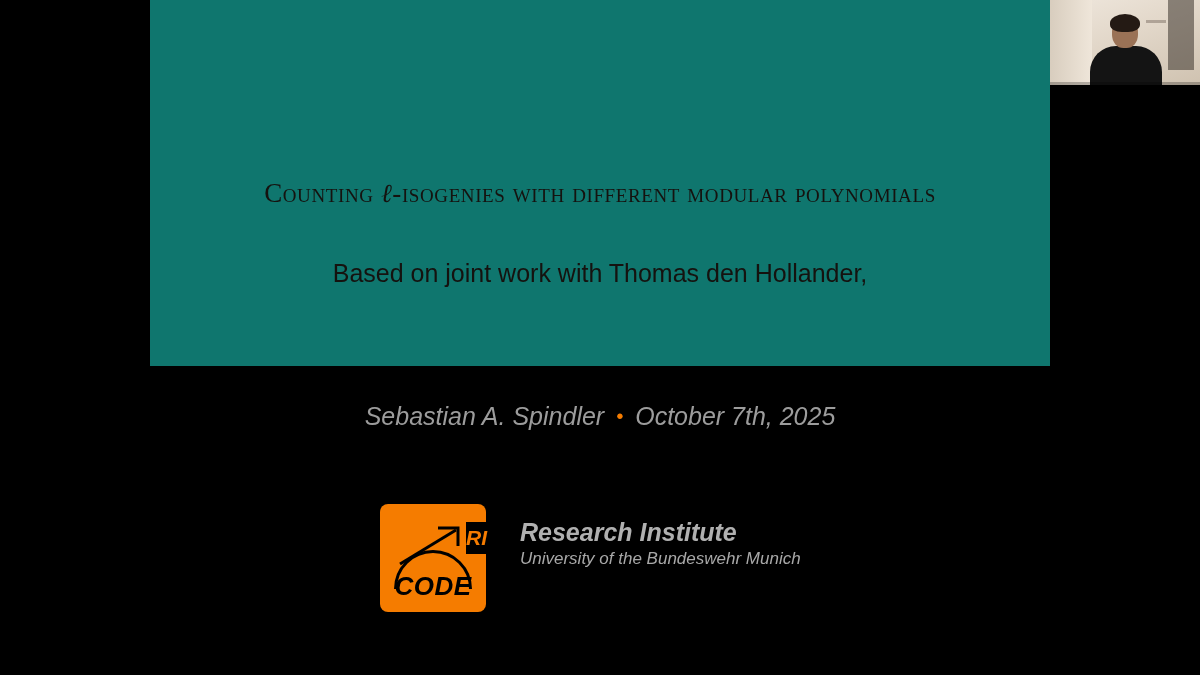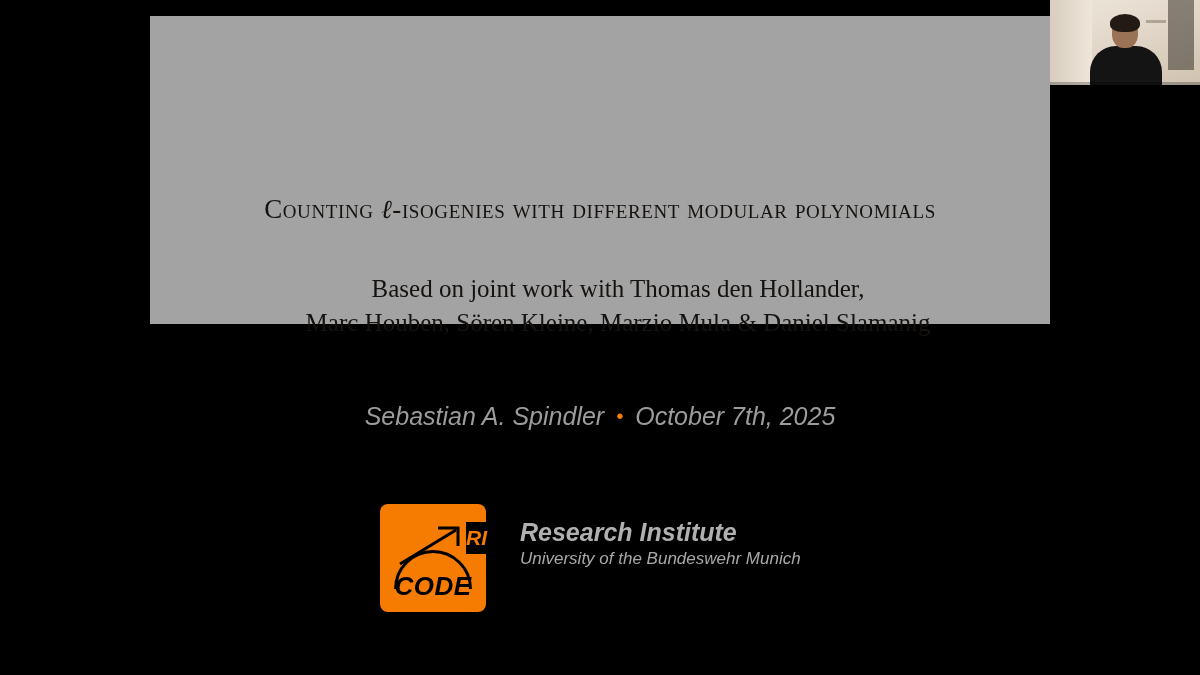--- a/index.html
+++ b/index.html
@@ -26,24 +26,24 @@
     left: 0;
     top: 0;
     width: 1200px;
     height: 675px;
     background: #000000;
   }
 
   #title-band {
     position: absolute;
     left: 150px;
-    top: 16px;
+    top: 0;
     width: 900px;
-    height: 308px;
-    background: #a3a3a3;
+    height: 366px;
+    background: #0f766e;
   }
 
   #slide-title {
     position: absolute;
     left: 0;
     top: 178px;
     width: 900px;
     text-align: center;
     color: #15120f;
     font-family: "Liberation Serif", serif;
@@ -58,24 +58,23 @@
     font-size: 26px;
   }
 
   #subtitle {
     position: absolute;
     left: 0;
     top: 256px;
     width: 900px;
     text-align: center;
     color: #15120f;
-    font-family: Liberation Serif, serif;
+    font-family: Liberation Sans, sans-serif;
     font-size: 25px;
     line-height: 34px;
-    margin-left: 18px;
   }
   #subtitle .line {
     display: block;
     white-space: nowrap;
   }
 
   #byline {
     position: absolute;
     left: 0;
     top: 402px;
@@ -260,21 +259,20 @@
 
 <div id="stage">
 
   <div id="slide">
 
     <div id="title-band">
       <div id="slide-title"><span>Counting </span><span class="ell">ℓ</span><span>-isogenies with different modular polynomials</span></div>
 
       <div id="subtitle">
         <span class="line">Based on joint work with Thomas den Hollander,</span>
-        <span class="line">Marc Houben, Sören Kleine, Marzio Mula &amp; Daniel Slamanig</span>
       </div>
     </div>
 
     <div id="byline">
       <span>Sebastian A. Spindler</span><span class="sep">•</span><span>October 7th, 2025</span>
     </div>
 
     <div id="logo-block">
       <div id="logo-mark">
         <div class="arc"></div>

